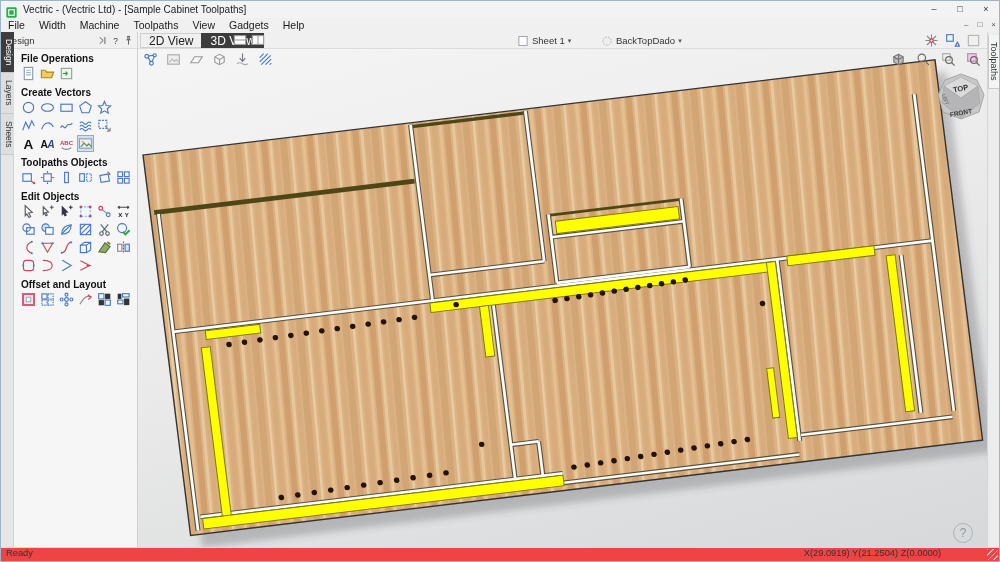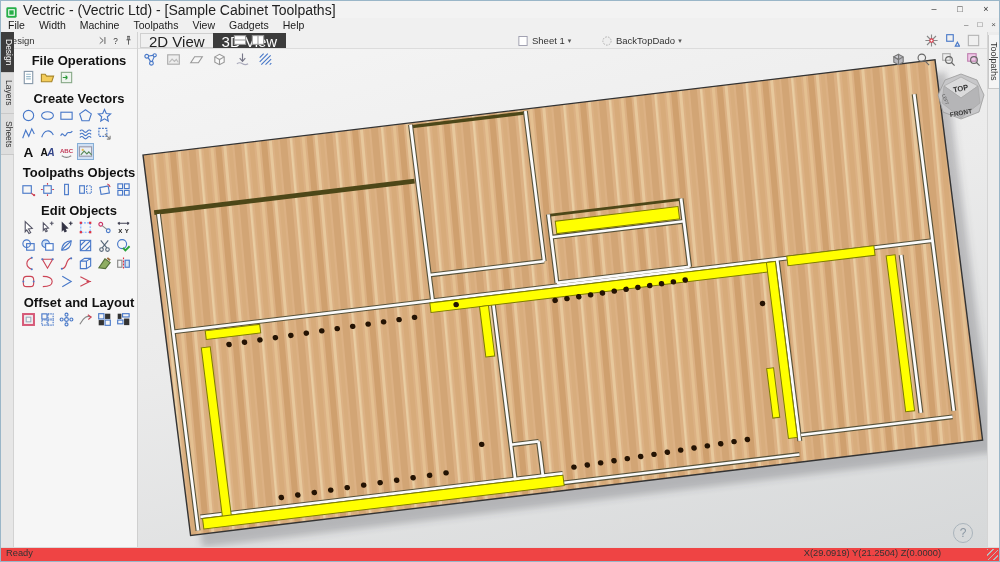--- a/index.html
+++ b/index.html
@@ -2,51 +2,51 @@
 <html><head>
 <meta charset="utf-8">
 <style>
   html,body{margin:0;padding:0;background:#888;}
   *{box-sizing:border-box;}
   .win{position:relative;width:1000px;height:562px;background:#f0f0f0;overflow:hidden;
        font-family:"Liberation Sans","DejaVu Sans",sans-serif;border:1px solid #9ab6c8;}
   
   .titlebar{position:absolute;left:0;top:0;width:100%;height:17px;background:#f3f3f3;display:flex;align-items:center;}
   .appicon{width:11px;height:11px;margin:0 6px 0 5px;display:inline-block;}
-  .title{font-size:14px;color:#222;flex:1;}
+  .title{font-size:10px;color:#222;flex:1;}
   .wctl{width:26px;text-align:center;font-size:9px;color:#333;line-height:17px;cursor:default;}
   
   .menubar{position:absolute;left:0;top:17px;width:100%;height:14px;background:#f0f0f0;font-size:10.5px;color:#1a1a1a;}
   .mitem{display:inline-block;padding:0 7px;line-height:14px;}
   .childctls{position:absolute;right:3px;top:0;display:flex;gap:9px;font-size:8px;color:#555;line-height:13px;}
   
   .toolbar{position:absolute;left:0;top:31px;width:100%;height:17px;background:#f0f0f0;border-bottom:1px solid #dcdcdc;}
   .tb-left{position:absolute;left:0;top:0;width:137px;height:17px;border-right:1px solid #d2d2d2;display:flex;align-items:center;}
   .paneltitle{font-size:9.5px;color:#333;padding-left:4px;flex:1;}
   .hdricons{display:flex;gap:2px;margin-right:3px;}
   .hdricons .icn{width:11px;height:11px;}
   .viewtabs{position:absolute;left:139px;top:1px;display:flex;height:15px;}
-  .vtab{font-size:15px;line-height:15px;padding:0 8px;color:#222;border:1px solid #cfcfcf;border-right:none;background:#f0f0f0;}
+  .vtab{font-size:12px;line-height:15px;padding:0 8px;color:#222;border:1px solid #cfcfcf;border-right:none;background:#f0f0f0;}
   .vtab:last-child{border-right:1px solid #d946ef;}
   .vtab.active{background:#3c3c3c;color:#fff;border-color:#3c3c3c;}
   .splits{position:absolute;left:232px;top:1px;display:flex;gap:4px;}
   .splits .icn{width:14px;height:14px;}
   .dd{position:absolute;top:1px;display:flex;align-items:center;gap:3px;font-size:9.5px;color:#333;height:15px;}
   .dd .icn{width:12px;height:12px;}
   .caret{font-size:7px;color:#555;}
   .snaps{position:absolute;right:18px;top:1px;display:flex;gap:6px;}
   .snaps .icn{width:15px;height:15px;}
   
   .sidetabs{position:absolute;left:0;top:31px;width:13px;height:517px;background:#e6e6e6;border-right:1px solid #d2d2d2;}
   .sidetab{writing-mode:vertical-rl;font-size:8.5px;color:#333;padding:7px 0;width:13px;text-align:center;
            background:#dedede;border-bottom:1px solid #c9c9c9;}
   .sidetab.active{background:#3d3d3d;color:#fff;}
   
   .sidepanel{position:absolute;left:13px;top:48px;width:124px;height:500px;background:#f6f6f6;border-right:1px solid #cfcfcf;}
-  .sectitle{font-size:13px;font-weight:bold;color:#111;padding:4px 0 1px 7px;text-align:center;}
+  .sectitle{font-size:10px;font-weight:bold;color:#111;padding:4px 0 1px 7px;}
   .irow{display:flex;gap:4px;padding:1px 0 2px 7px;}
   .icn{width:15px;height:15px;display:inline-block;flex:none;}
   .icn svg{width:100%;height:100%;display:block;}
   .icn.sel{background:#cfe0f4;outline:1px solid #86aed6;}
   .jobdims{position:absolute;left:0;bottom:3px;width:100%;font-size:9.2px;font-weight:bold;color:#222;}
   .jobdims .jd-title{padding-left:7px;padding-bottom:2px;}
   .jd-row{padding-left:16px;line-height:9.3px;padding-bottom:2px;}
   .jd-row span{font-weight:bold;}
   
   .canvas{position:absolute;left:137px;top:48px;width:851px;height:500px;

